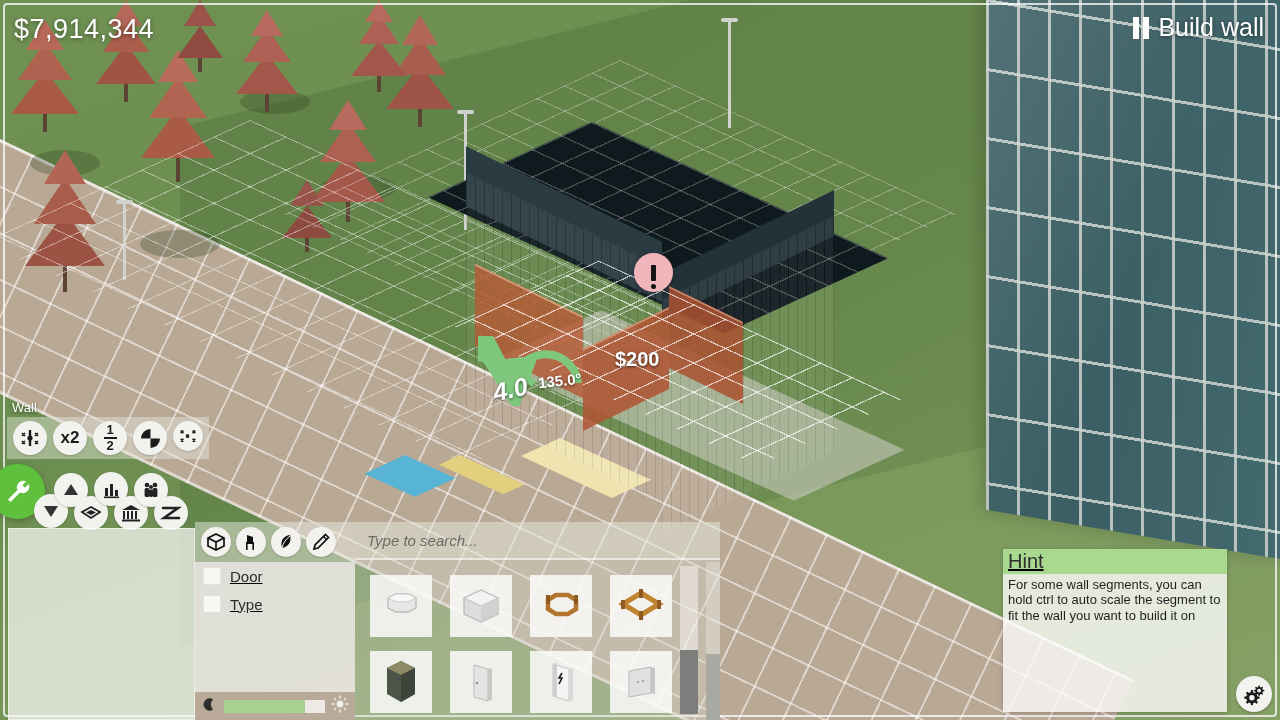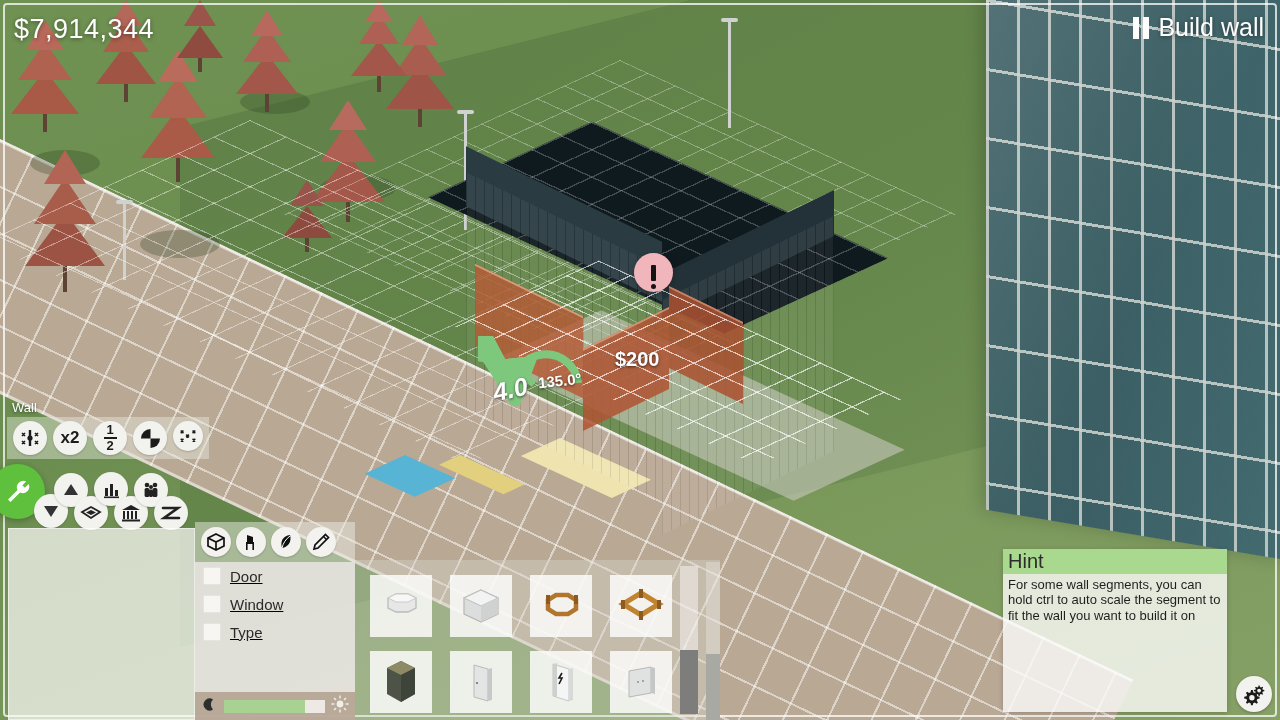--- a/index.html
+++ b/index.html
@@ -330,21 +330,21 @@
   }
   #time-fill { position:absolute; left:0; top:0; bottom:0; width:80%; background:#a8d292; }
 
   
   #hint-panel {
     position:absolute; left:1003px; top:549px; width:224px; height:163px;
     background: rgba(250,250,248,.82);
     box-shadow: 0 1px 5px rgba(0,0,0,.2);
   }
   #hint-head {
-    background:#a9d98e; height:25px; padding-left:5px; display:flex; align-items:center;
+    background:#a9d98e; height:25px; padding-left:5px; display:flex; align-items:center;text-decoration:underline;
   }
   #hint-title { font-size:20px; color:#2c2c2c; }
   #hint-body { padding:3px 5px 0 5px; font-size:13px; line-height:1.18; color:#1f1f1f; }
   #hint-dismiss {
     position:absolute; left:5px; right:5px; bottom:6px; height:22px;
     background:#f5f4f1; display:flex; align-items:center; justify-content:center;
     font-size:14px; color:#222; cursor:pointer;
   }
 
   
@@ -626,31 +626,30 @@
     </div>
   </div>
 
   <div id="cat-list">
     <div class="cat-row">
       <span class="cat-chk"></span>
       <span class="cat-label">Door</span>
     </div>
     <div class="cat-row">
       <span class="cat-chk"></span>
-      <span class="cat-label">Window</span>
-    </div>
-    <div class="cat-row">
-      <span class="cat-chk"></span>
       <span class="cat-label">Type</span>
     </div>
   </div>
   <div id="cat-scroll">
     <div class="thumb"></div>
   </div>
 
+  <div id="search-bar">
+    <input id="search-input" type="text" placeholder="Type to search..." style="">
+  </div>
 
   <div id="item-grid-wrap">
     <div id="item-grid">
       <div class="item-cell">
         <div class="item-inner">
           <svg width="46" height="40" viewBox="0 0 46 40">
             <polygon points="10,12 18,8 30,8 38,12 38,22 30,26 18,26 10,22" fill="#e6e7e6" stroke="#b9bcba" stroke-width="1.3"></polygon>
             <polygon points="10,12 18,8 30,8 38,12 30,16 18,16" fill="#f6f7f6" stroke="#c9ccc9" stroke-width="1"></polygon>
           </svg>
         </div>

